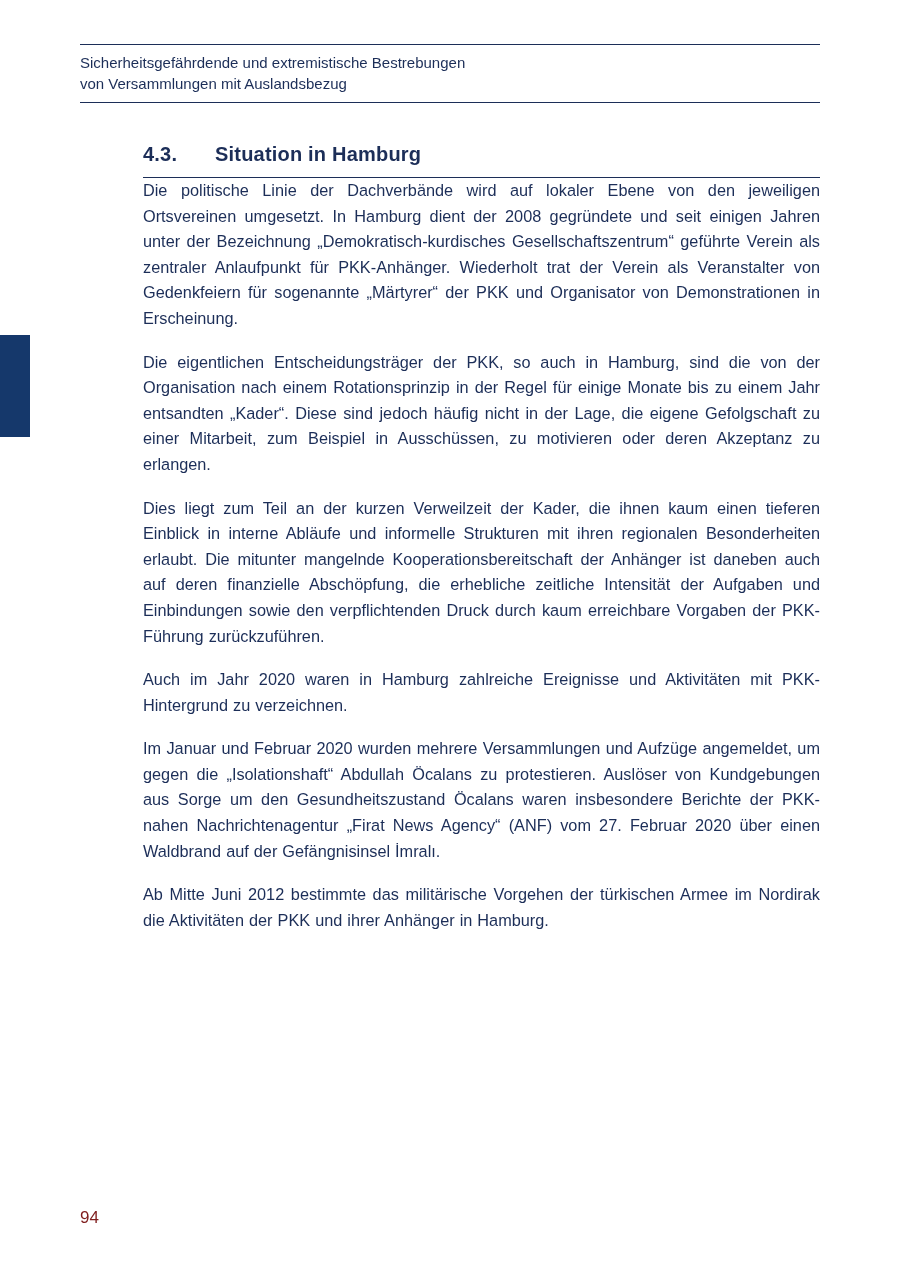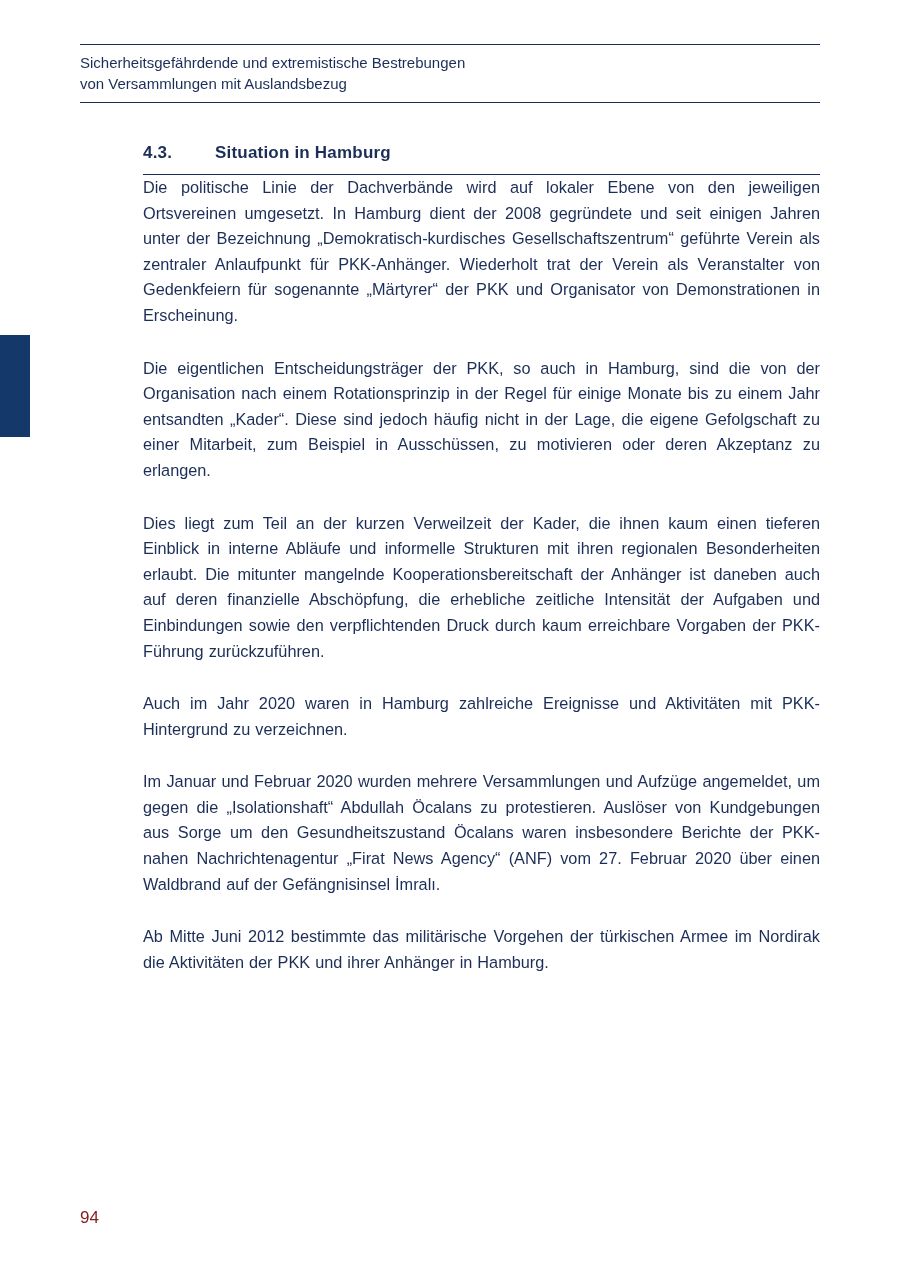--- a/index.html
+++ b/index.html
@@ -51,21 +51,21 @@
   }
   
   .content {
     position: absolute;
     top: 143px;
     left: 143px;
     width: 677px;
   }
   .section-heading {
     margin: 0;
-    font-size: 17px;
+    font-size: 20px;
     font-weight: bold;
     color: #1c2e58;
     letter-spacing: 0.2px;
   }
   .sec-num {
     display: inline-block;
     width: 72px;
   }
   .heading-rule {
     border: none;
@@ -79,21 +79,21 @@
     line-height: 25.6px;
     text-align: justify;
     color: #1c2e58;
     hyphens: auto;
     -webkit-hyphens: auto;
     word-spacing: 0.5px;
   }
   .body-text p:first-of-type {
   }
   .body-text p + p {
-    margin-top: 27px;
+    margin-top: 18px;
   }
   
   .page-number {
     position: absolute;
     left: 80px;
     top: 1208px;
     font-size: 17px;
     color: #7f1d1d;
   }
 </style>

